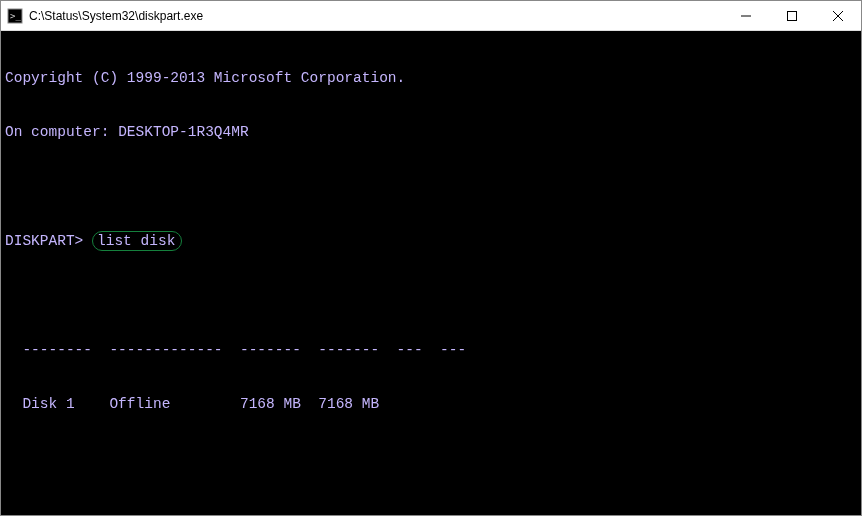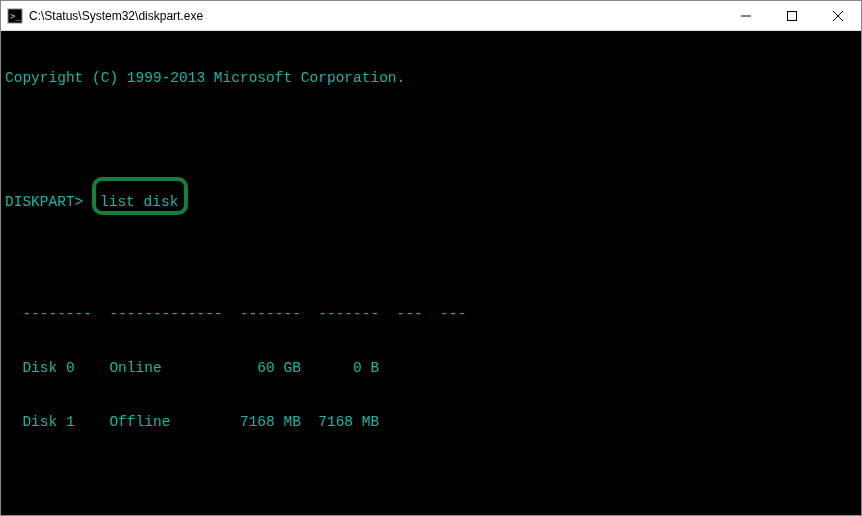--- a/index.html
+++ b/index.html
@@ -47,34 +47,34 @@
     align-items: center;
     justify-content: center;
     font-family: 'Segoe UI', sans-serif;
     font-size: 12px;
     color: #000;
   }
   .ctrl svg { display:block; }
   .terminal {
     flex: 1;
     background: #000;
-    color: #14b8a6;
+    color: #c4b5fd;
     font-family: Consolas, 'Courier New', monospace;
     font-size: 14.5px;
     line-height: 18px;
     padding: 2px 4px;
     white-space: pre;
     overflow: hidden;
     position: relative;
   }
   .line { white-space: pre; min-height: 18px; }
   .hl {
-    border: 4px solid #15803d;
+    border: 1px solid #15803d;
     border-radius: 10px;
-    padding: 12px 6px 0 4px;
+    padding: 0 6px 0 4px;
     display: inline-block;
     line-height: 18px;
   }
 </style>
 </head>
 <body>
 
 <div class="window">
   <div class="titlebar">
     <div class="titlebar-left">
@@ -101,25 +101,25 @@
         <svg width="10" height="10" viewBox="0 0 10 10">
             <line x1="0" y1="0" x2="10" y2="10" stroke="#000" stroke-width="1"></line>
             <line x1="10" y1="0" x2="0" y2="10" stroke="#000" stroke-width="1"></line>
           </svg>
       </div>
     </div>
   </div>
 
   <div class="terminal">
     <div class="line">Copyright (C) 1999-2013 Microsoft Corporation.</div>
+    <div class="line"><span>On computer: </span><span>DESKTOP-1R3Q4MR</span></div>
     <div class="line"></div>
     <div class="line"><span>DISKPART&gt; </span><span class="hl">list disk</span></div>
     <div class="line"></div>
     <div class="line">  --------  -------------  -------  -------  ---  ---</div>
-    <div class="line">  Disk 0    Online           60 GB      0 B</div>
     <div class="line">  Disk 1    Offline        7168 MB  7168 MB</div>
     
     
     
     
     
     
     
     
     

